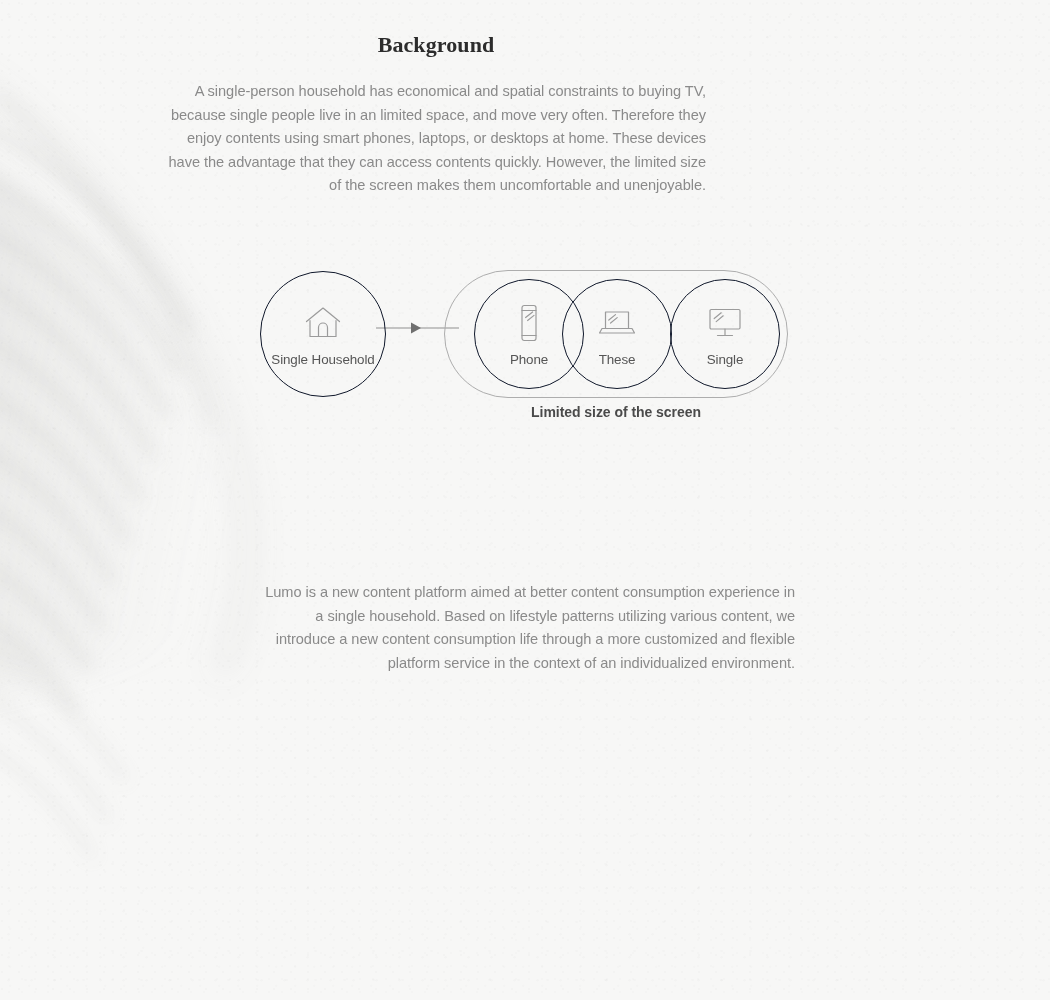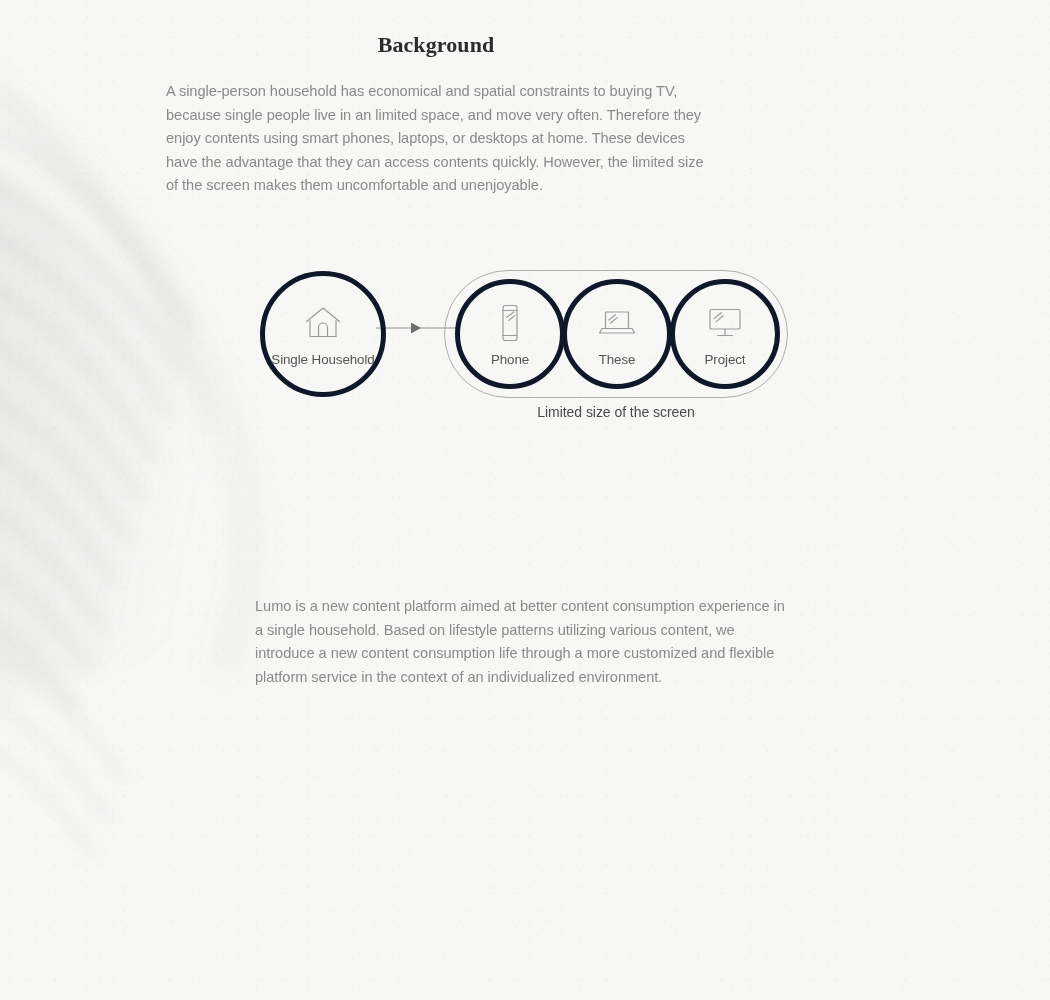--- a/index.html
+++ b/index.html
@@ -52,21 +52,21 @@
     font-weight: bold;
     font-size: 22px;
     color: #2c2c2c;
     text-align: center;
     letter-spacing: 0.1px;
   }
 
   .section-body {
     width: 540px;
     margin: 0 auto;
-    text-align: left;
+    text-align: right;
     font-size: 14.6px;
     line-height: 23.6px;
     color: #8a8a8a;
     letter-spacing: -0.05px;
   }
 
   .caption {
     text-align: center;
     font-size: 14px;
     color: #4a4a4a;
@@ -80,21 +80,21 @@
     width: 872px;
   }
   #background-section .section-title { margin-top: 32px; }
   #background-section .section-body  { margin-top: 22px; }
 
   
   .diagram { position: absolute; left: 0; top: 0; width: 1050px; }
 
   .node-circle {
     position: absolute;
-    border: 5px solid #0f172a;
+    border: 1px solid #0f172a;
     border-radius: 50%;
     background: transparent;
     display: flex;
     flex-direction: column;
     align-items: center;
     justify-content: center;
   }
   .node-circle .node-icon {
     display: flex;
     align-items: center;
@@ -117,21 +117,21 @@
 
   .connector { position: absolute; }
 
   
   #goal-section {
     position: absolute;
     top: 565px; left: 0;
     width: 1050px;
   }
   #goal-section .section-title { margin-top: 32px; }
-  #goal-section .section-body  { margin-top: 30px; }
+  #goal-section .section-body  { margin-top: 16px; }
 </style>
 </head>
 <body>
 
 <div class="bg-texture"></div>
 
 <svg class="bg-shadow" width="1050" height="1000" viewBox="0 0 1050 1000">
   <defs>
     <filter id="blurLeaf" x="-30%" y="-30%" width="160%" height="160%">
       <feGaussianBlur stdDeviation="9"></feGaussianBlur>
@@ -196,21 +196,21 @@
             <path d="M3.5 16.5 L20 3 L36.5 16.5"></path>
             <path d="M7 15.5 V31.5 H33 V15.5"></path>
             <path d="M15.5 31.5 V22.5 a4.5 4.5 0 0 1 9 0 V31.5"></path>
           </svg>
         </span>
         <span class="node-label">Single Household</span>
       </div>
 
       <div class="pill-group" style="left:444px; top:270px; width:344px; height:128px;"></div>
 
-      <div class="node-circle" style="left:455px; top:279px; width:110px; height:110px;">
+      <div class="node-circle" style="left:474px; top:279px; width:110px; height:110px;">
         <span class="node-icon">
           <svg width="24" height="40" viewBox="0 0 24 40" fill="none" stroke="#9b9b9b" stroke-width="1.2" stroke-linecap="round" stroke-linejoin="round">
             <rect x="5" y="2.5" width="14" height="35" rx="2.2"></rect>
             <line x1="5" y1="7.5" x2="19" y2="7.5"></line>
             <line x1="5" y1="32.5" x2="19" y2="32.5"></line>
             <line x1="8.6" y1="14.5" x2="15.6" y2="9"></line>
             <line x1="10.6" y1="17.5" x2="17" y2="12.4"></line>
           </svg>
         </span>
         <span class="node-label">Phone</span>
@@ -231,24 +231,24 @@
       <div class="node-circle" style="left:670px; top:279px; width:110px; height:110px;">
         <span class="node-icon">
           <svg width="40" height="34" viewBox="0 0 40 34" fill="none" stroke="#9b9b9b" stroke-width="1.2" stroke-linecap="round" stroke-linejoin="round">
             <rect x="5" y="3.5" width="30" height="19.5" rx="1.2"></rect>
             <line x1="20" y1="23" x2="20" y2="29"></line>
             <line x1="12.5" y1="29.5" x2="27.5" y2="29.5"></line>
             <line x1="9.2" y1="12.5" x2="16.2" y2="6.8"></line>
             <line x1="11.2" y1="15.6" x2="18.2" y2="9.8"></line>
           </svg>
         </span>
-        <span class="node-label">Project</span>
-      </div>
-
-      <div class="caption" style="position:absolute; left:444px; top:404px; width:344px;">Limited size of the screen</div>
+        <span class="node-label">Single</span>
+      </div>
+
+      <div class="caption" style="position:absolute; left:444px; top:404px; width:344px;font-weight:bold;">Limited size of the screen</div>
     </div>
   </section>
 
   <section id="goal-section">
 
 
     <p class="section-body">Lumo is a new content platform aimed at better content consumption experience in a single household. Based on lifestyle patterns utilizing various content, we introduce a new content consumption life through a more customized and flexible platform service in the context of an individualized environment.</p>
 
     <div class="diagram">
 

